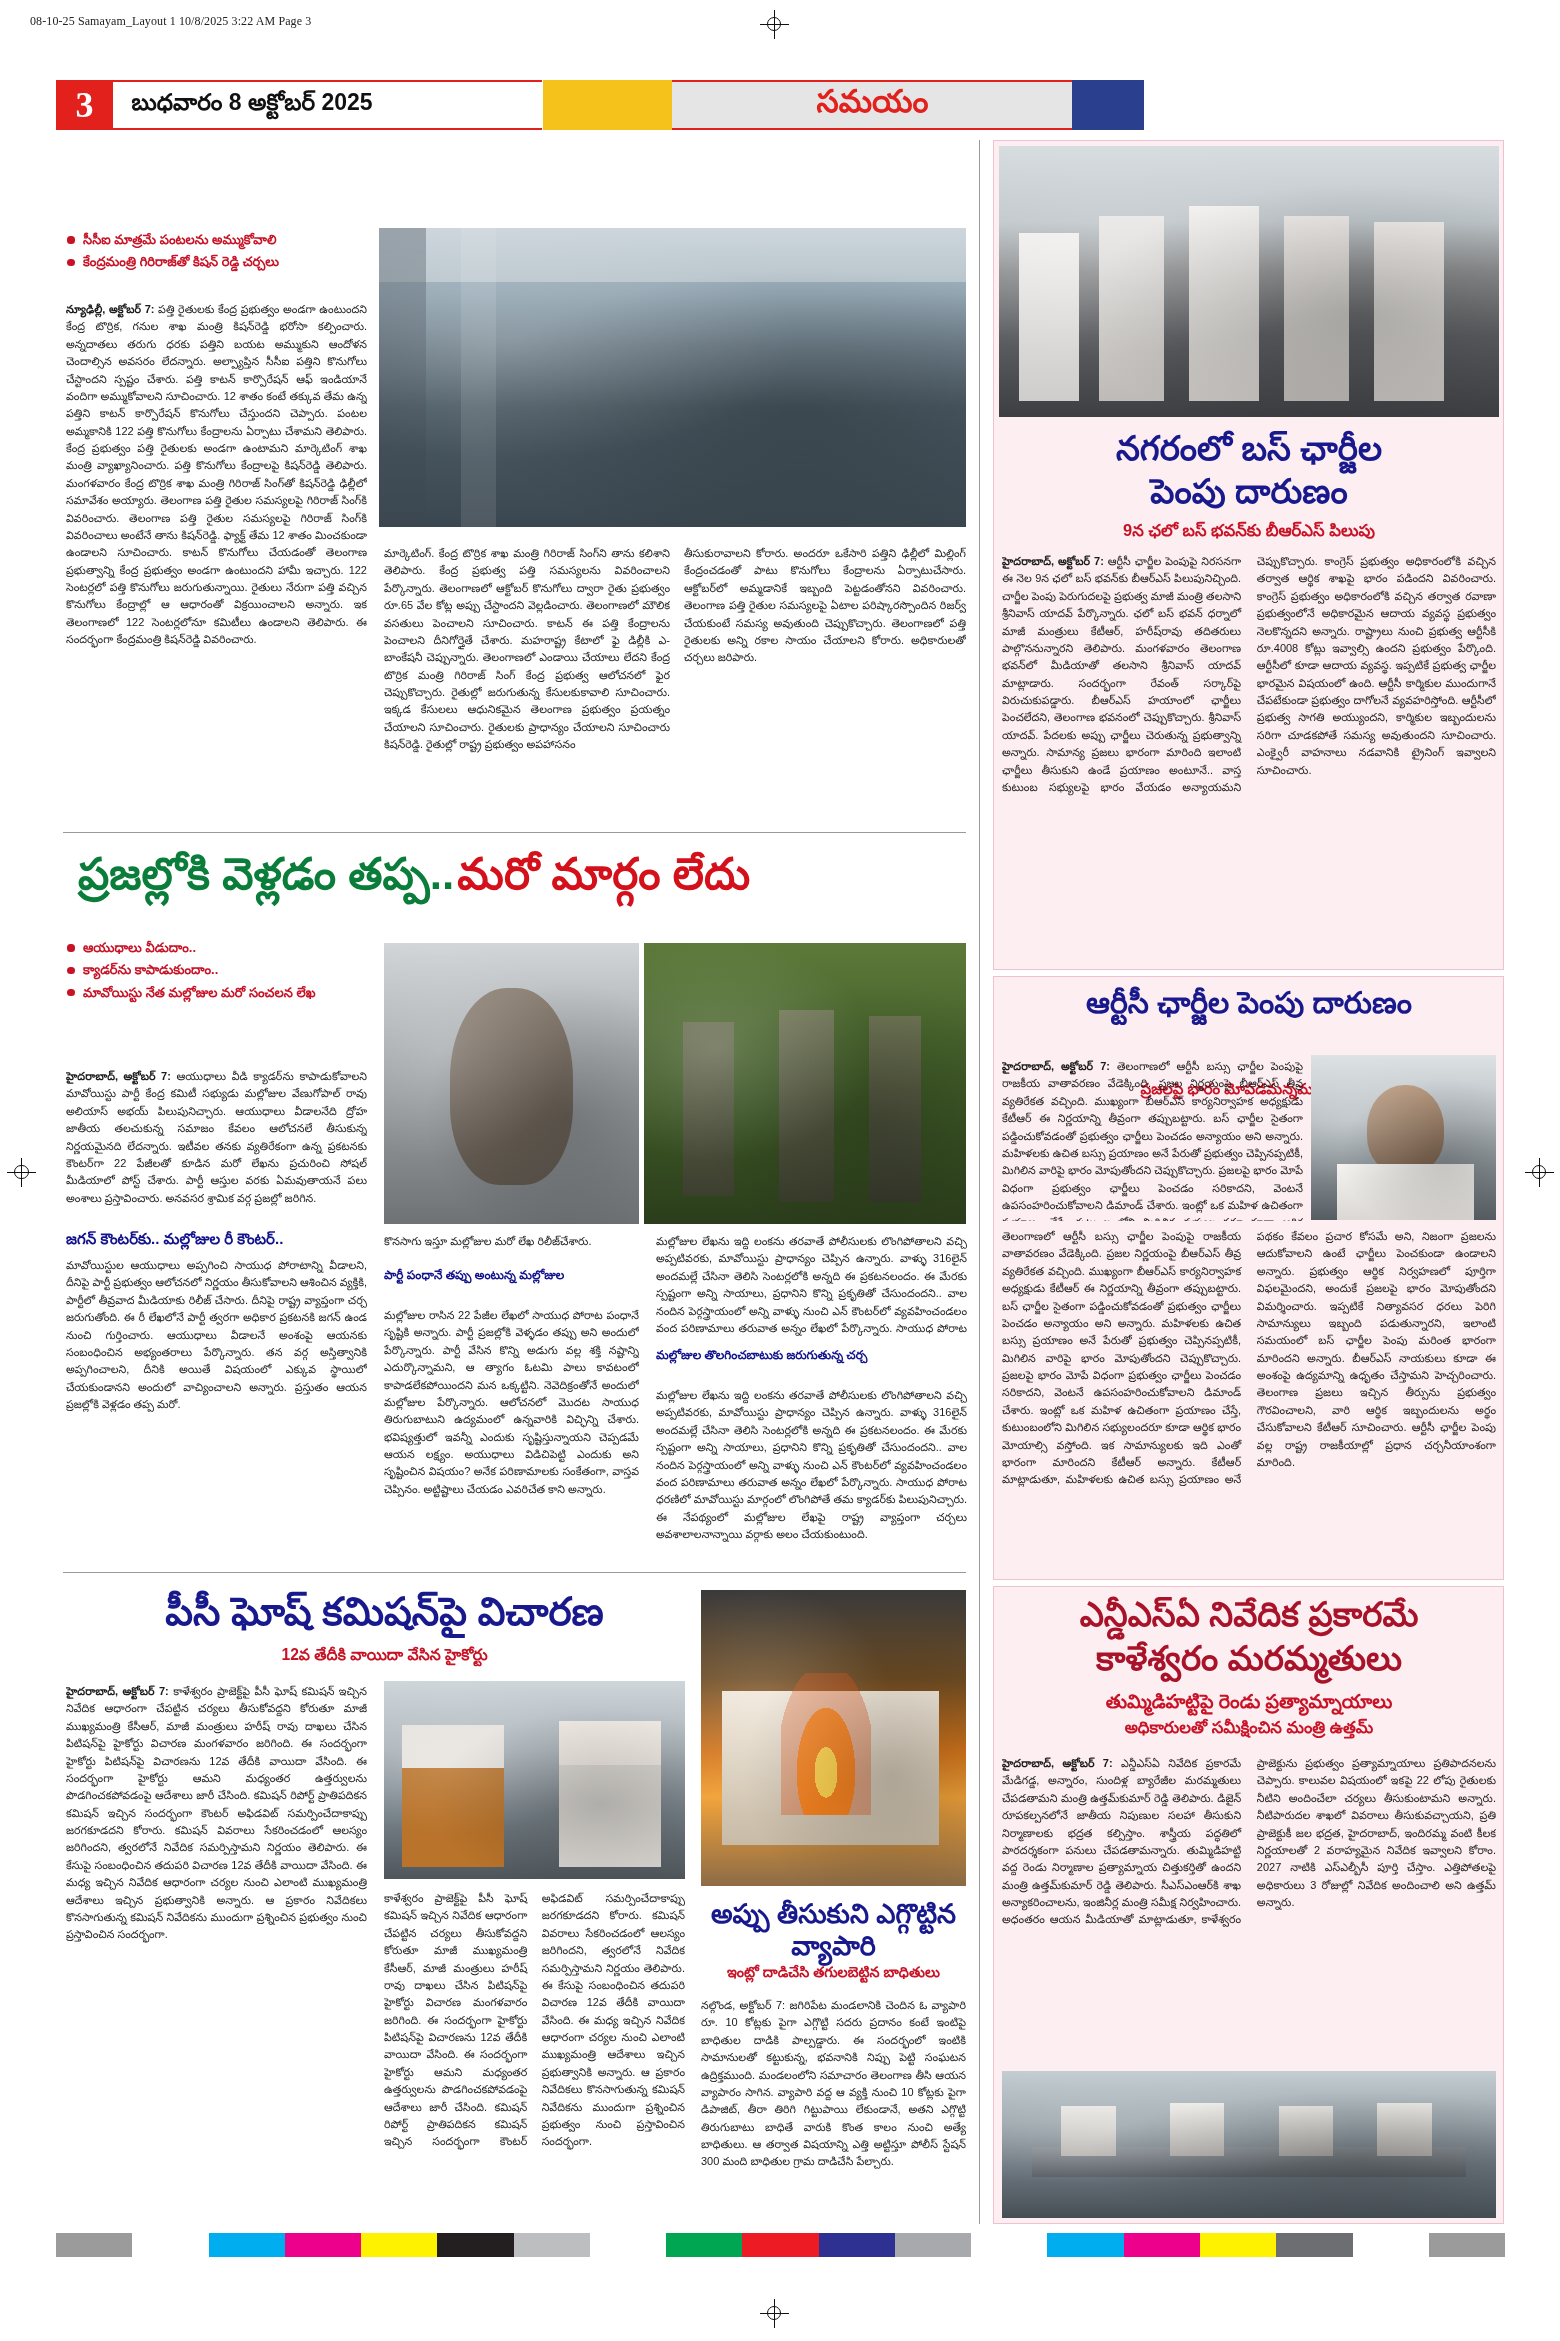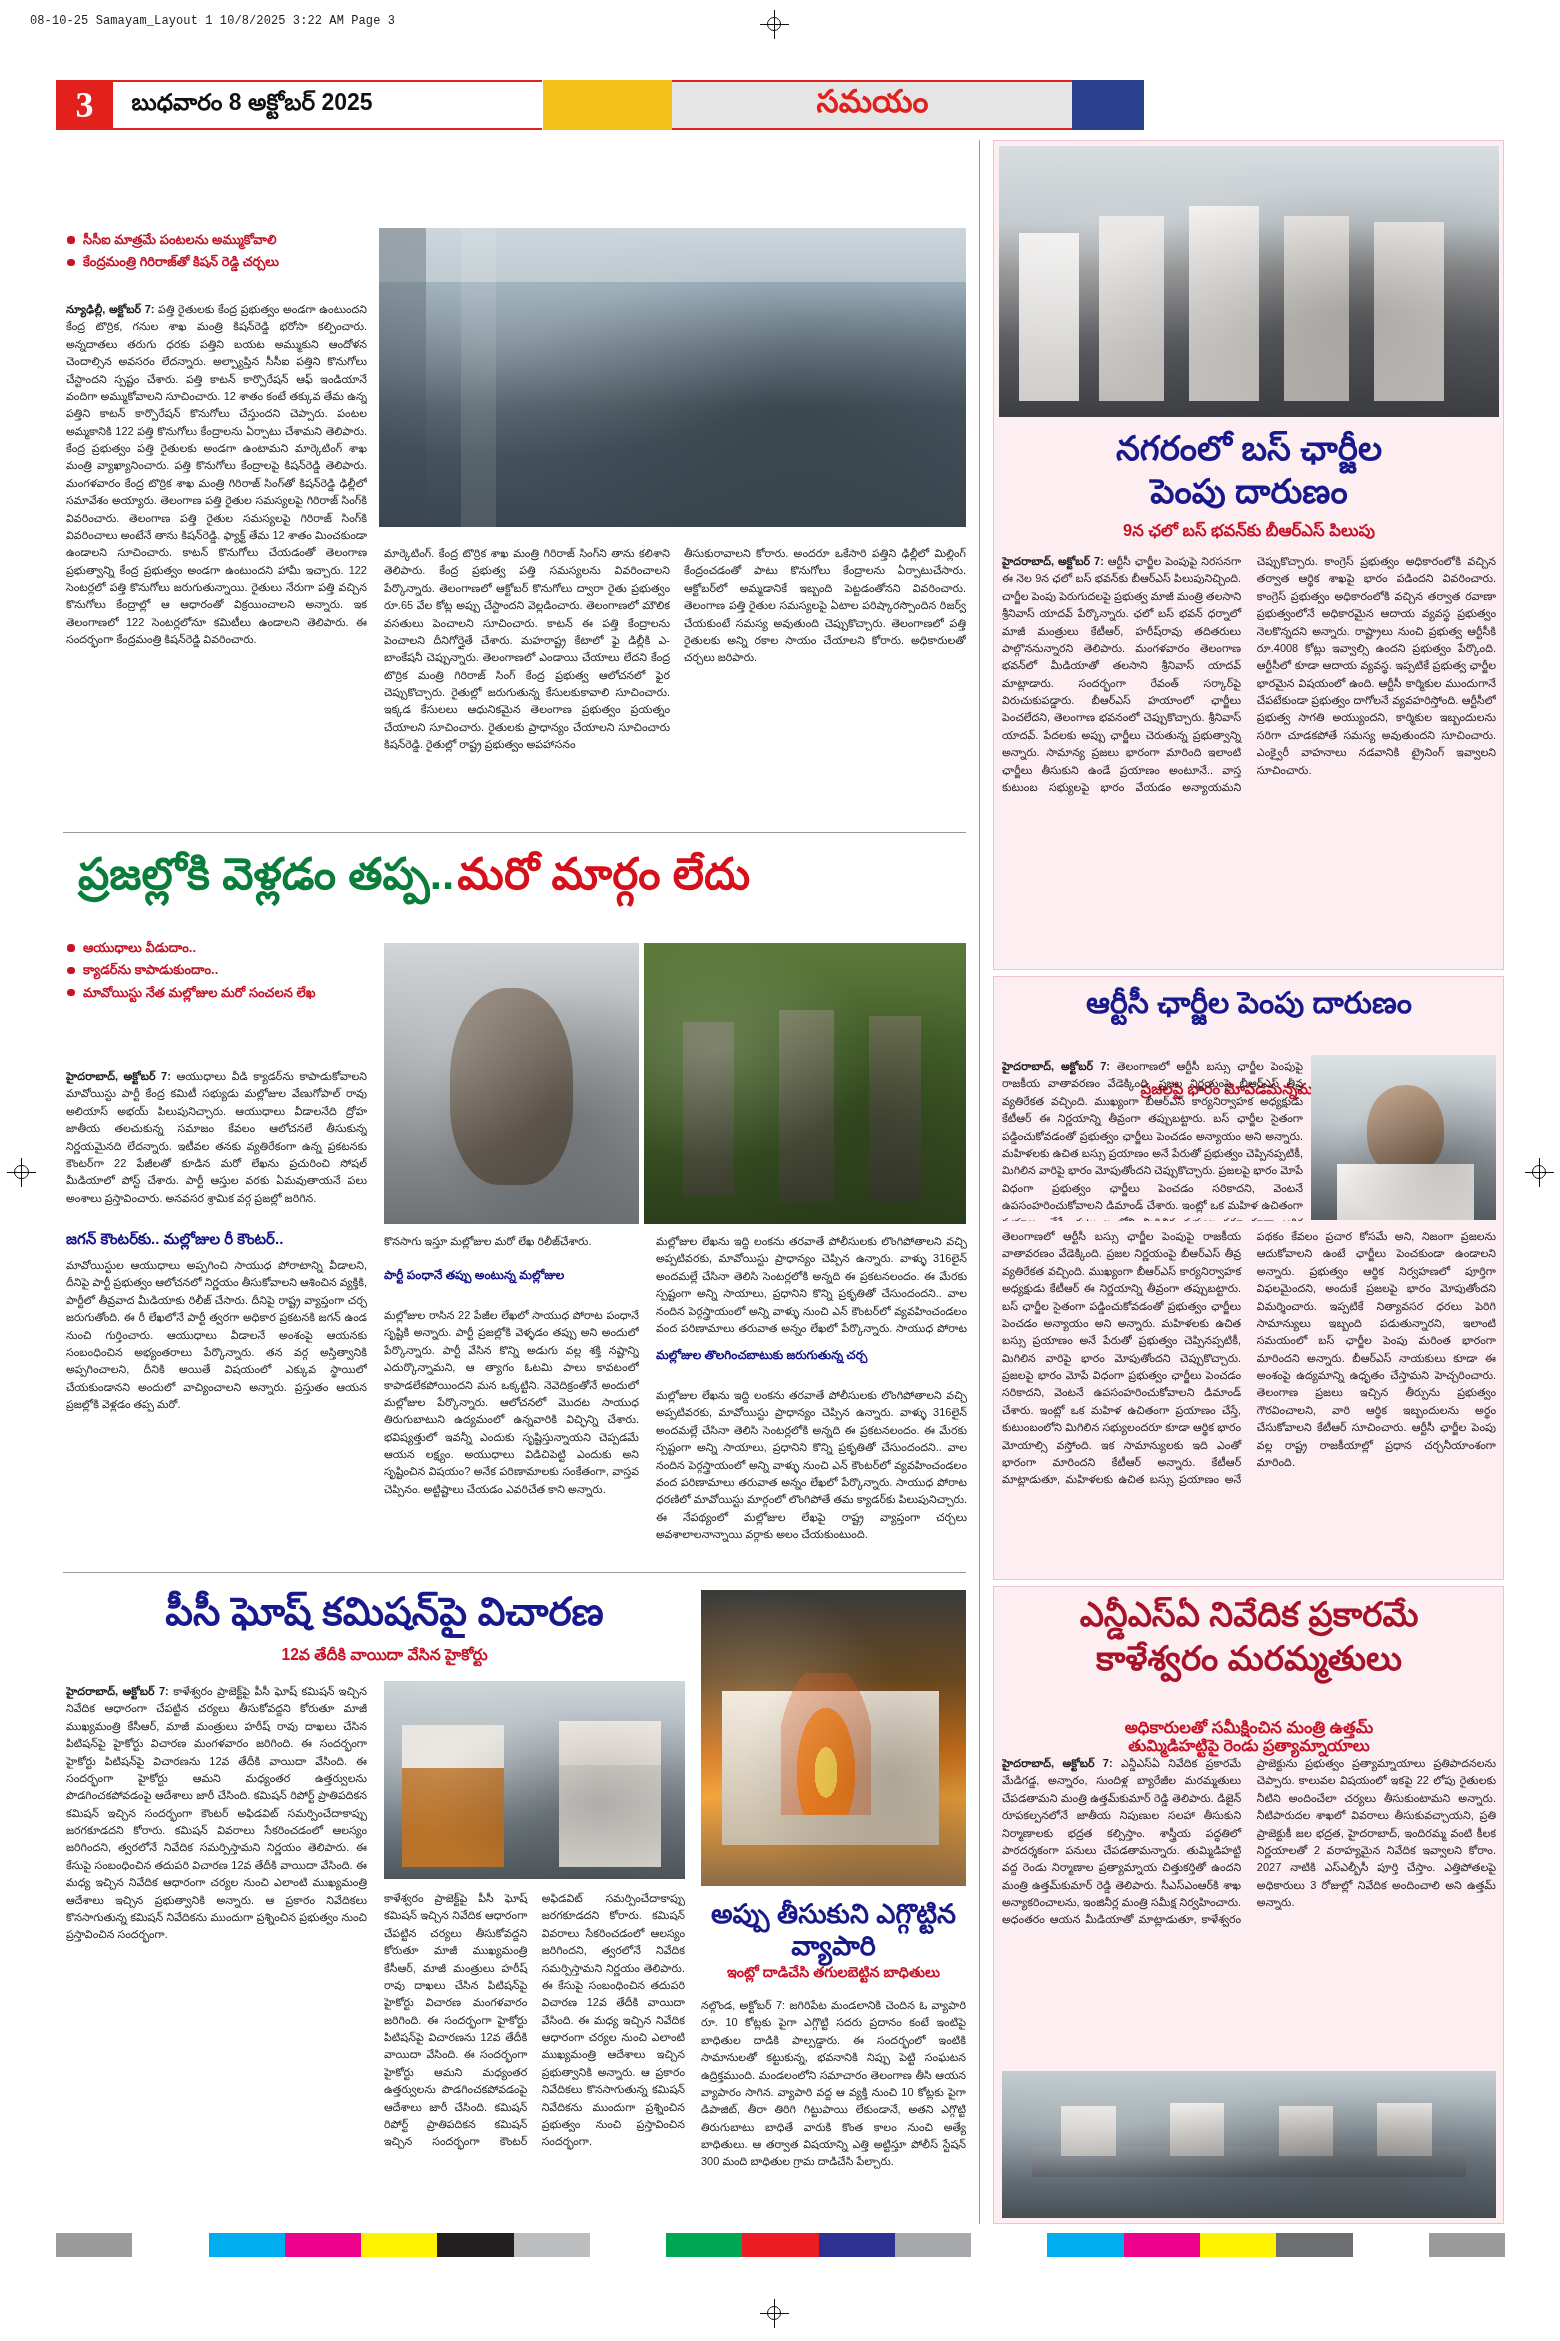--- a/index.html
+++ b/index.html
@@ -14,21 +14,21 @@
   .page {
     position: absolute;
     left: 0; top: 0;
     width: 1560px; height: 2342px;
     background: #fff;
   }
   
   .slug {
     position: absolute; left: 30px; top: 14.3px;
     font-size: 12px; color: #222; letter-spacing: 0.1px;
-    font-family: Liberation Mono, monospace;
+    font-family: Liberation Serif, serif;
   }
   .crop-mark { position: absolute; }
   .crop-top { left: 760px; top: 10px; width: 29px; height: 29px; }
   .crop-bottom { left: 760px; top: 2299px; width: 29px; height: 29px; }
   .crop-left { left: 7.2px; top: 1158px; width: 29px; height: 29px; }
   .crop-right { left: 1525px; top: 1158px; width: 29px; height: 29px; }
   .crop-mark:before, .crop-mark:after {
     content:""; position:absolute; background:#111;
   }
   .crop-mark:before { left:0; top:13.6px; width:29px; height:1.4px; }
@@ -318,21 +318,21 @@
     <span>తెలంగాణలో ఆర్టీసీ బస్సు ఛార్జీల పెంపుపై రాజకీయ వాతావరణం వేడెక్కింది. ప్రజల నిర్ణయంపై బీఆర్‌ఎస్ తీవ్ర వ్యతిరేకత వచ్చింది. ముఖ్యంగా బీఆర్‌ఎస్ కార్యనిర్వాహక అధ్యక్షుడు కేటీఆర్ ఈ నిర్ణయాన్ని తీవ్రంగా తప్పుబట్టారు. బస్ ఛార్జీల సైతంగా పడ్డించుకోవడంతో ప్రభుత్వం ఛార్జీలు పెంచడం అన్యాయం అని అన్నారు. మహిళలకు ఉచిత బస్సు ప్రయాణం అనే పేరుతో ప్రభుత్వం చెప్పినప్పటికీ, మిగిలిన వారిపై భారం మోపుతోందని చెప్పుకొచ్చారు. ప్రజలపై భారం మోపే విధంగా ప్రభుత్వం ఛార్జీలు పెంచడం సరికాదని, వెంటనే ఉపసంహరించుకోవాలని డిమాండ్ చేశారు. ఇంట్లో ఒక మహిళ ఉచితంగా ప్రయాణం చేస్తే, కుటుంబంలోని మిగిలిన సభ్యులందరూ కూడా ఆర్థిక భారం మోయాల్సి వస్తోంది. ఇక సామాన్యులకు ఇది ఎంతో భారంగా మారిందని కేటీఆర్ అన్నారు. కేటీఆర్ మాట్లాడుతూ, మహిళలకు ఉచిత బస్సు ప్రయాణం అనే పథకం కేవలం ప్రచార కోసమే అని, నిజంగా ప్రజలను ఆదుకోవాలని ఉంటే ఛార్జీలు పెంచకుండా ఉండాలని అన్నారు. ప్రభుత్వం ఆర్థిక నిర్వహణలో పూర్తిగా విఫలమైందని, అందుకే ప్రజలపై భారం మోపుతోందని విమర్శించారు. ఇప్పటికే నిత్యావసర ధరలు పెరిగి సామాన్యులు ఇబ్బంది పడుతున్నారని, ఇలాంటి సమయంలో బస్ ఛార్జీల పెంపు మరింత భారంగా మారిందని అన్నారు. బీఆర్‌ఎస్ నాయకులు కూడా ఈ అంశంపై ఉద్యమాన్ని ఉధృతం చేస్తామని హెచ్చరించారు. తెలంగాణ ప్రజలు ఇచ్చిన తీర్పును ప్రభుత్వం గౌరవించాలని, వారి ఆర్థిక ఇబ్బందులను అర్థం చేసుకోవాలని కేటీఆర్ సూచించారు. ఆర్టీసీ ఛార్జీల పెంపు వల్ల రాష్ట్ర రాజకీయాల్లో ప్రధాన చర్చనీయాంశంగా మారింది.</span>
   </div>
 
   <div class="body-txt two-col" style="position:absolute; left:1002px; top:1228px; width:494px; height:344px; overflow:hidden;">తెలంగాణలో ఆర్టీసీ బస్సు ఛార్జీల పెంపుపై రాజకీయ వాతావరణం వేడెక్కింది. ప్రజల నిర్ణయంపై బీఆర్‌ఎస్ తీవ్ర వ్యతిరేకత వచ్చింది. ముఖ్యంగా బీఆర్‌ఎస్ కార్యనిర్వాహక అధ్యక్షుడు కేటీఆర్ ఈ నిర్ణయాన్ని తీవ్రంగా తప్పుబట్టారు. బస్ ఛార్జీల సైతంగా పడ్డించుకోవడంతో ప్రభుత్వం ఛార్జీలు పెంచడం అన్యాయం అని అన్నారు. మహిళలకు ఉచిత బస్సు ప్రయాణం అనే పేరుతో ప్రభుత్వం చెప్పినప్పటికీ, మిగిలిన వారిపై భారం మోపుతోందని చెప్పుకొచ్చారు. ప్రజలపై భారం మోపే విధంగా ప్రభుత్వం ఛార్జీలు పెంచడం సరికాదని, వెంటనే ఉపసంహరించుకోవాలని డిమాండ్ చేశారు. ఇంట్లో ఒక మహిళ ఉచితంగా ప్రయాణం చేస్తే, కుటుంబంలోని మిగిలిన సభ్యులందరూ కూడా ఆర్థిక భారం మోయాల్సి వస్తోంది. ఇక సామాన్యులకు ఇది ఎంతో భారంగా మారిందని కేటీఆర్ అన్నారు. కేటీఆర్ మాట్లాడుతూ, మహిళలకు ఉచిత బస్సు ప్రయాణం అనే పథకం కేవలం ప్రచార కోసమే అని, నిజంగా ప్రజలను ఆదుకోవాలని ఉంటే ఛార్జీలు పెంచకుండా ఉండాలని అన్నారు. ప్రభుత్వం ఆర్థిక నిర్వహణలో పూర్తిగా విఫలమైందని, అందుకే ప్రజలపై భారం మోపుతోందని విమర్శించారు. ఇప్పటికే నిత్యావసర ధరలు పెరిగి సామాన్యులు ఇబ్బంది పడుతున్నారని, ఇలాంటి సమయంలో బస్ ఛార్జీల పెంపు మరింత భారంగా మారిందని అన్నారు. బీఆర్‌ఎస్ నాయకులు కూడా ఈ అంశంపై ఉద్యమాన్ని ఉధృతం చేస్తామని హెచ్చరించారు. తెలంగాణ ప్రజలు ఇచ్చిన తీర్పును ప్రభుత్వం గౌరవించాలని, వారి ఆర్థిక ఇబ్బందులను అర్థం చేసుకోవాలని కేటీఆర్ సూచించారు. ఆర్టీసీ ఛార్జీల పెంపు వల్ల రాష్ట్ర రాజకీయాల్లో ప్రధాన చర్చనీయాంశంగా మారింది.</div>
 
   <div class="pink-panel" style="left:993px; top:1586px; width:511px; height:638px;"></div>
 
   <div class="hl hl-maroon" style="position:absolute; left:999px; top:1595px; width:500px; font-size:34px; text-align:center;">ఎన్డీఎస్ఏ నివేదిక ప్రకారమే</div>
   <div class="hl hl-maroon" style="position:absolute; left:999px; top:1639px; width:500px; font-size:34px; text-align:center;">కాళేశ్వరం మరమ్మతులు</div>
 
-  <div class="subhd" style="position:absolute; left:999px; top:1691px; width:500px; font-size:16px;margin-top:46px;">తుమ్మిడిహట్టిపై రెండు ప్రత్యామ్నాయాలు</div>
+  <div class="subhd" style="position:absolute; left:999px; top:1691px; width:500px; font-size:19px;">తుమ్మిడిహట్టిపై రెండు ప్రత్యామ్నాయాలు</div>
   <div class="subhd" style="position:absolute; left:999px; top:1718px; width:500px; font-size:16.5px;">అధికారులతో సమీక్షించిన మంత్రి ఉత్తమ్</div>
 
   <div class="body-txt two-col" style="position:absolute; left:1002px; top:1755px; width:494px; height:308px; overflow:hidden;">
     <span class="dateline">హైదరాబాద్, అక్టోబర్ 7:</span>
     <span>ఎన్డీఎస్ఏ నివేదిక ప్రకారమే మేడిగడ్డ, అన్నారం, సుందిళ్ల బ్యారేజీల మరమ్మతులు చేపడతామని మంత్రి ఉత్తమ్‌కుమార్ రెడ్డి తెలిపారు. డిజైన్ రూపకల్పనలోనే జాతీయ నిపుణుల సలహా తీసుకుని నిర్మాణాలకు భద్రత కల్పిస్తాం. శాస్త్రీయ పద్ధతిలో పారదర్శకంగా పనులు చేపడతామన్నారు. తుమ్మిడిహట్టి వద్ద రెండు నిర్మాణాల ప్రత్యామ్నాయ చిత్తుకర్తితో ఉందని మంత్రి ఉత్తమ్‌కుమార్ రెడ్డి తెలిపారు. సీఎస్ఎంఆర్‌కి శాఖ అన్యాకరించాలను, ఇంజినీర్ల మంత్రి సమీక్ష నిర్వహించారు. అధంతరం ఆయన మీడియాతో మాట్లాడుతూ, కాళేశ్వరం ప్రాజెక్టును ప్రభుత్వం ప్రత్యామ్నాయాలు ప్రతిపాదనలను చెప్పారు. కాలువల విషయంలో ఇకపై 22 లోపు రైతులకు నీటిని అందించేలా చర్యలు తీసుకుంటామని అన్నారు. నీటిపారుదల శాఖలో వివరాలు తీసుకువచ్చాయని, ప్రతి ప్రాజెక్టుకీ జల భద్రత, హైదరాబాద్, ఇందిరమ్మ వంటి కీలక నిర్ణయాలతో 2 వరాహ్యమైన నివేదిక ఇవ్వాలని కోరాం. 2027 నాటికి ఎస్ఎల్బీసీ పూర్తి చేస్తాం. ఎత్తిపోతలపై అధికారులు 3 రోజుల్లో నివేదిక అందించాలి అని ఉత్తమ్ అన్నారు.</span>
   </div>
 
   <div class="photo ph-table figure-box" style="left:1002px; top:2071px; width:494px; height:147px;">
     <div style="position:absolute; left:6%; top:52%; width:88%; height:20%; background:linear-gradient(180deg,#8a9096,#5a6066);"></div>
     <div style="position:absolute; left:12%; top:24%; width:11%; height:34%; background:linear-gradient(180deg,#e8e6e3,#b7b4b0);"></div>

